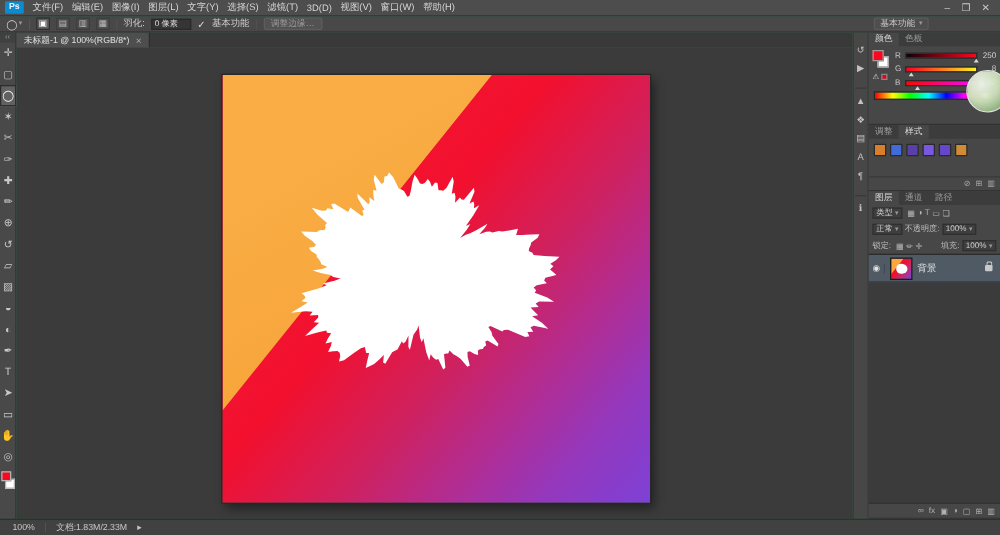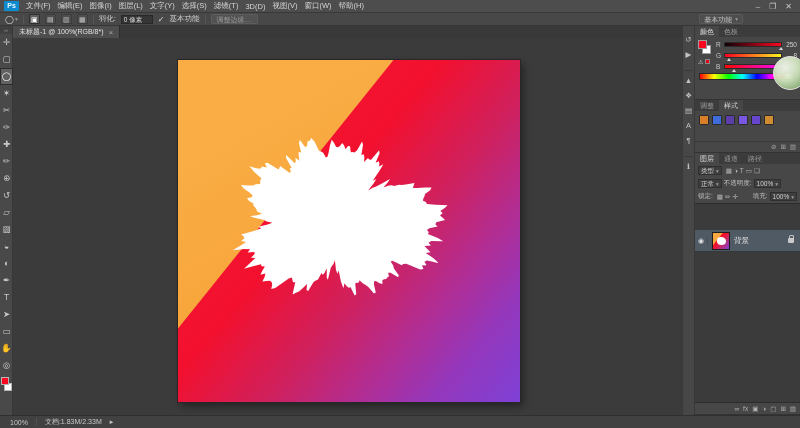--- a/index.html
+++ b/index.html
@@ -109,21 +109,21 @@
   .layers-panel { flex:1; }
   .lp-row { height:13px; display:flex; align-items:center; gap:2px; padding:0 3px;
             font-size:6.5px; color:#bdbdbd; }
   .lp-select { border:1px solid #2f2f2f; background:#3e3e3e; padding:0 2px; height:9px;
                line-height:8px; font-size:6.5px; color:#cfcfcf; display:flex; gap:2px; align-items:center; }
   .lp-icons { display:flex; gap:2px; margin-left:2px; }
   .lp-ic { font-size:6.5px; color:#b5b5b5; }
   .caret { font-size:5.5px; color:#9a9a9a; }
   .layer-list { flex:1; background:#3b3b3b; border-top:1px solid #2c2c2c; }
   .layer-row { height:22px; display:flex; align-items:center; background:#505a64;
-               border-bottom:1px solid #33383d;margin-top:26px; }
+               border-bottom:1px solid #33383d; }
   .eye-cell { width:13px; text-align:center; border-right:1px solid #434c55; font-size:7px; color:#e2e2e2; }
   .layer-thumb { position:relative; width:18px; height:18px; margin:0 4px; border:1px solid #1c1c1c;
     background:linear-gradient(130deg,#f2102e 0 45%,#c62a68 65%,#7e41d6 100%); overflow:hidden; }
   .layer-thumb::before { content:""; position:absolute; inset:0; background:#f8a83e;
     clip-path:polygon(0 0, 63% 0, 0 79%); }
   .layer-thumb::after { content:""; position:absolute; left:4px; top:4px; width:9px; height:8px;
     background:#fff; border-radius:45% 55% 50% 48%; }
   .layer-name { font-size:7.5px; color:#e6e6e6; }
   .lock { width:6px; height:5px; background:#c9c9c9; border-radius:1px; position:relative;
           margin-left:auto; margin-right:6px; }

